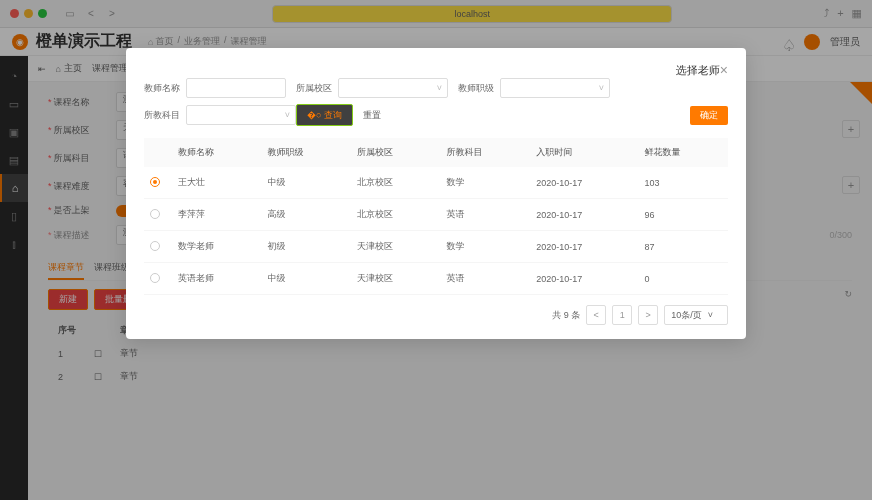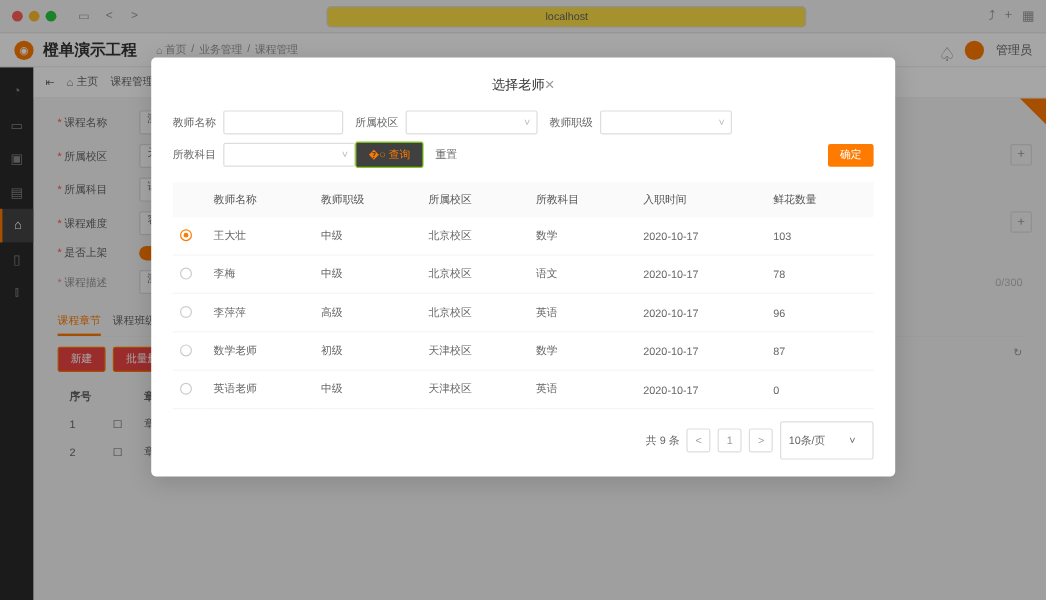--- a/index.html
+++ b/index.html
@@ -9,21 +9,21 @@
 .traffic span{width:9px;height:9px;border-radius:50%}
 .tr{background:#ff5f57}.ty{background:#febc2e}.tg{background:#28c840}
 .nav-btns{display:flex;gap:3px;margin-left:8px}
 .nav-btn{width:18px;height:16px;display:flex;align-items:center;justify-content:center;color:#999;font-size:10px}
 .addr{flex:1;max-width:400px;margin:12px auto;height:18px;background:#fde047;border:1px solid #ddd;border-radius:4px;display:flex;align-items:center;justify-content:center;font-size:9px;color:#666}
 .chrome-right{display:flex;gap:8px;color:#999;font-size:11px}
 
 .app{height:calc(500px - 28px);display:flex;flex-direction:column;background:#fff}
 .app-header{height:28px;background:#fff;border-bottom:1px solid #eee;display:flex;align-items:center;padding:0 12px;gap:8px}
 .logo{width:16px;height:16px;border-radius:50%;background:#ff7a00;display:flex;align-items:center;justify-content:center;color:#fff;font-size:9px}
-.app-title{font-size:13px;font-weight:600;color:#333}
+.app-title{font-size:16px;font-weight:600;color:#333}
 .crumbs{font-size:9px;color:#999;display:flex;gap:4px;margin-left:8px}
 .crumbs span{display:flex;align-items:center;gap:2px}
 .hdr-right{margin-left:auto;display:flex;align-items:center;gap:10px}
 .bell{width:12px;height:12px;color:#999}
 .avatar{width:16px;height:16px;border-radius:50%;background:#ff7a00}
 .user{font-size:10px;color:#666}
 
 .app-body{flex:1;display:flex;overflow:hidden}
 .sidebar{width:28px;background:#2a2a2a;display:flex;flex-direction:column;padding-top:6px}
 .side-ico{height:28px;display:flex;align-items:center;justify-content:center;color:#888;font-size:11px}
@@ -45,42 +45,42 @@
 .btn-row{display:flex;gap:6px;margin-top:8px}
 .btn{padding:3px 10px;border-radius:2px;font-size:9px;border:1px solid #ddd;background:#fff;color:#666}
 .btn.pri{background:#ef4444;border-color:#ff7a00;color:#fff}
 .tbl-small{margin-top:8px;font-size:9px}
 .tbl-small th,.tbl-small td{padding:4px 8px;text-align:left;color:#666}
 .corner{position:absolute;right:0;top:26px;width:0;height:0;border-top:22px solid #ff7a00;border-left:22px solid transparent}
 .plus-box{position:absolute;right:12px;width:18px;height:18px;border:1px solid #ddd;border-radius:2px;display:flex;align-items:center;justify-content:center;color:#999;font-size:11px}
 
 .overlay{position:absolute;inset:0;background:rgba(0,0,0,0.35);display:flex;align-items:flex-start;justify-content:center;padding-top:48px}
 .modal{width:620px;background:#fff;border-radius:4px;box-shadow:0 4px 20px rgba(0,0,0,0.15);padding:14px 18px 14px}
-.m-head{display:flex;justify-content:center;align-items:center;margin-bottom:14px}
+.m-head{display:flex;justify-content:flex-end;align-items:center;}
 .m-title{font-size:11px;font-weight:500;color:#333}
 .m-close{font-size:14px;color:#999;cursor:pointer}
 .m-filters{display:flex;flex-wrap:wrap;gap:10px;align-items:center;margin-bottom:6px}
 .m-field{display:flex;align-items:center;gap:6px}
 .m-label{font-size:9px;color:#666}
 .m-input{width:100px;height:20px;border:1px solid #ddd;border-radius:2px;font-size:9px;padding:0 5px}
 .m-select{width:110px;height:20px;border:1px solid #ddd;border-radius:2px;font-size:9px;padding:0 5px;color:#bbb;display:flex;align-items:center;justify-content:space-between}
 .m-btn{padding:3px 10px;border-radius:2px;font-size:9px;cursor:pointer}
 .m-btn.search{border:1px solid #84cc16;color:#ff7a00;background:#404040}
 .m-btn.reset{border:none;background:none;color:#666}
 .m-btn.ok{background:#ff7a00;color:#fff;border:none;margin-left:auto}
 .m-row2{display:flex;align-items:center;margin-bottom:12px}
 .m-table{width:100%;border-collapse:collapse;font-size:9px}
 .m-table thead th{background:#fafafa;padding:8px 6px;text-align:left;color:#555;font-weight:500}
 .m-table tbody td{padding:9px 6px;color:#666;border-bottom:1px solid #f5f5f5}
 .radio{width:10px;height:10px;border:1px solid #ccc;border-radius:50%;display:inline-block;position:relative}
 .radio.on{border-color:#ff7a00}
 .radio.on::after{content:"";position:absolute;inset:2px;background:#ff7a00;border-radius:50%}
 .m-pager{display:flex;justify-content:flex-end;align-items:center;gap:6px;margin-top:10px;font-size:9px;color:#666}
 .pg-btn{width:20px;height:20px;border:1px solid #ddd;border-radius:2px;display:flex;align-items:center;justify-content:center;color:#999}
-.pg-sel{height:32px;border:1px solid #ddd;border-radius:2px;padding:0 14px 0 6px;display:flex;align-items:center;gap:20px}
+.pg-sel{height:20px;border:1px solid #ddd;border-radius:2px;padding:0 14px 0 6px;display:flex;align-items:center;gap:6px}
 </style>
 </head>
 <body>
 
 <div class="browser-chrome">
   <div class="traffic">
       <span class="tr"></span>
       <span class="ty"></span>
       <span class="tg"></span>
     </div>
@@ -250,29 +250,20 @@
             <td><span class="radio on"></span></td>
   <td>王大壮</td>
   <td>中级</td>
   <td>北京校区</td>
   <td>数学</td>
   <td>2020-10-17</td>
   <td>103</td>
           </tr>
           <tr>
             <td><span class="radio"></span></td>
-  <td>李梅</td>
-  <td>中级</td>
-  <td>北京校区</td>
-  <td>语文</td>
-  <td>2020-10-17</td>
-  <td>78</td>
-          </tr>
-          <tr>
-            <td><span class="radio"></span></td>
   <td>李萍萍</td>
   <td>高级</td>
   <td>北京校区</td>
   <td>英语</td>
   <td>2020-10-17</td>
   <td>96</td>
           </tr>
           <tr>
             <td><span class="radio"></span></td>
   <td>数学老师</td>

